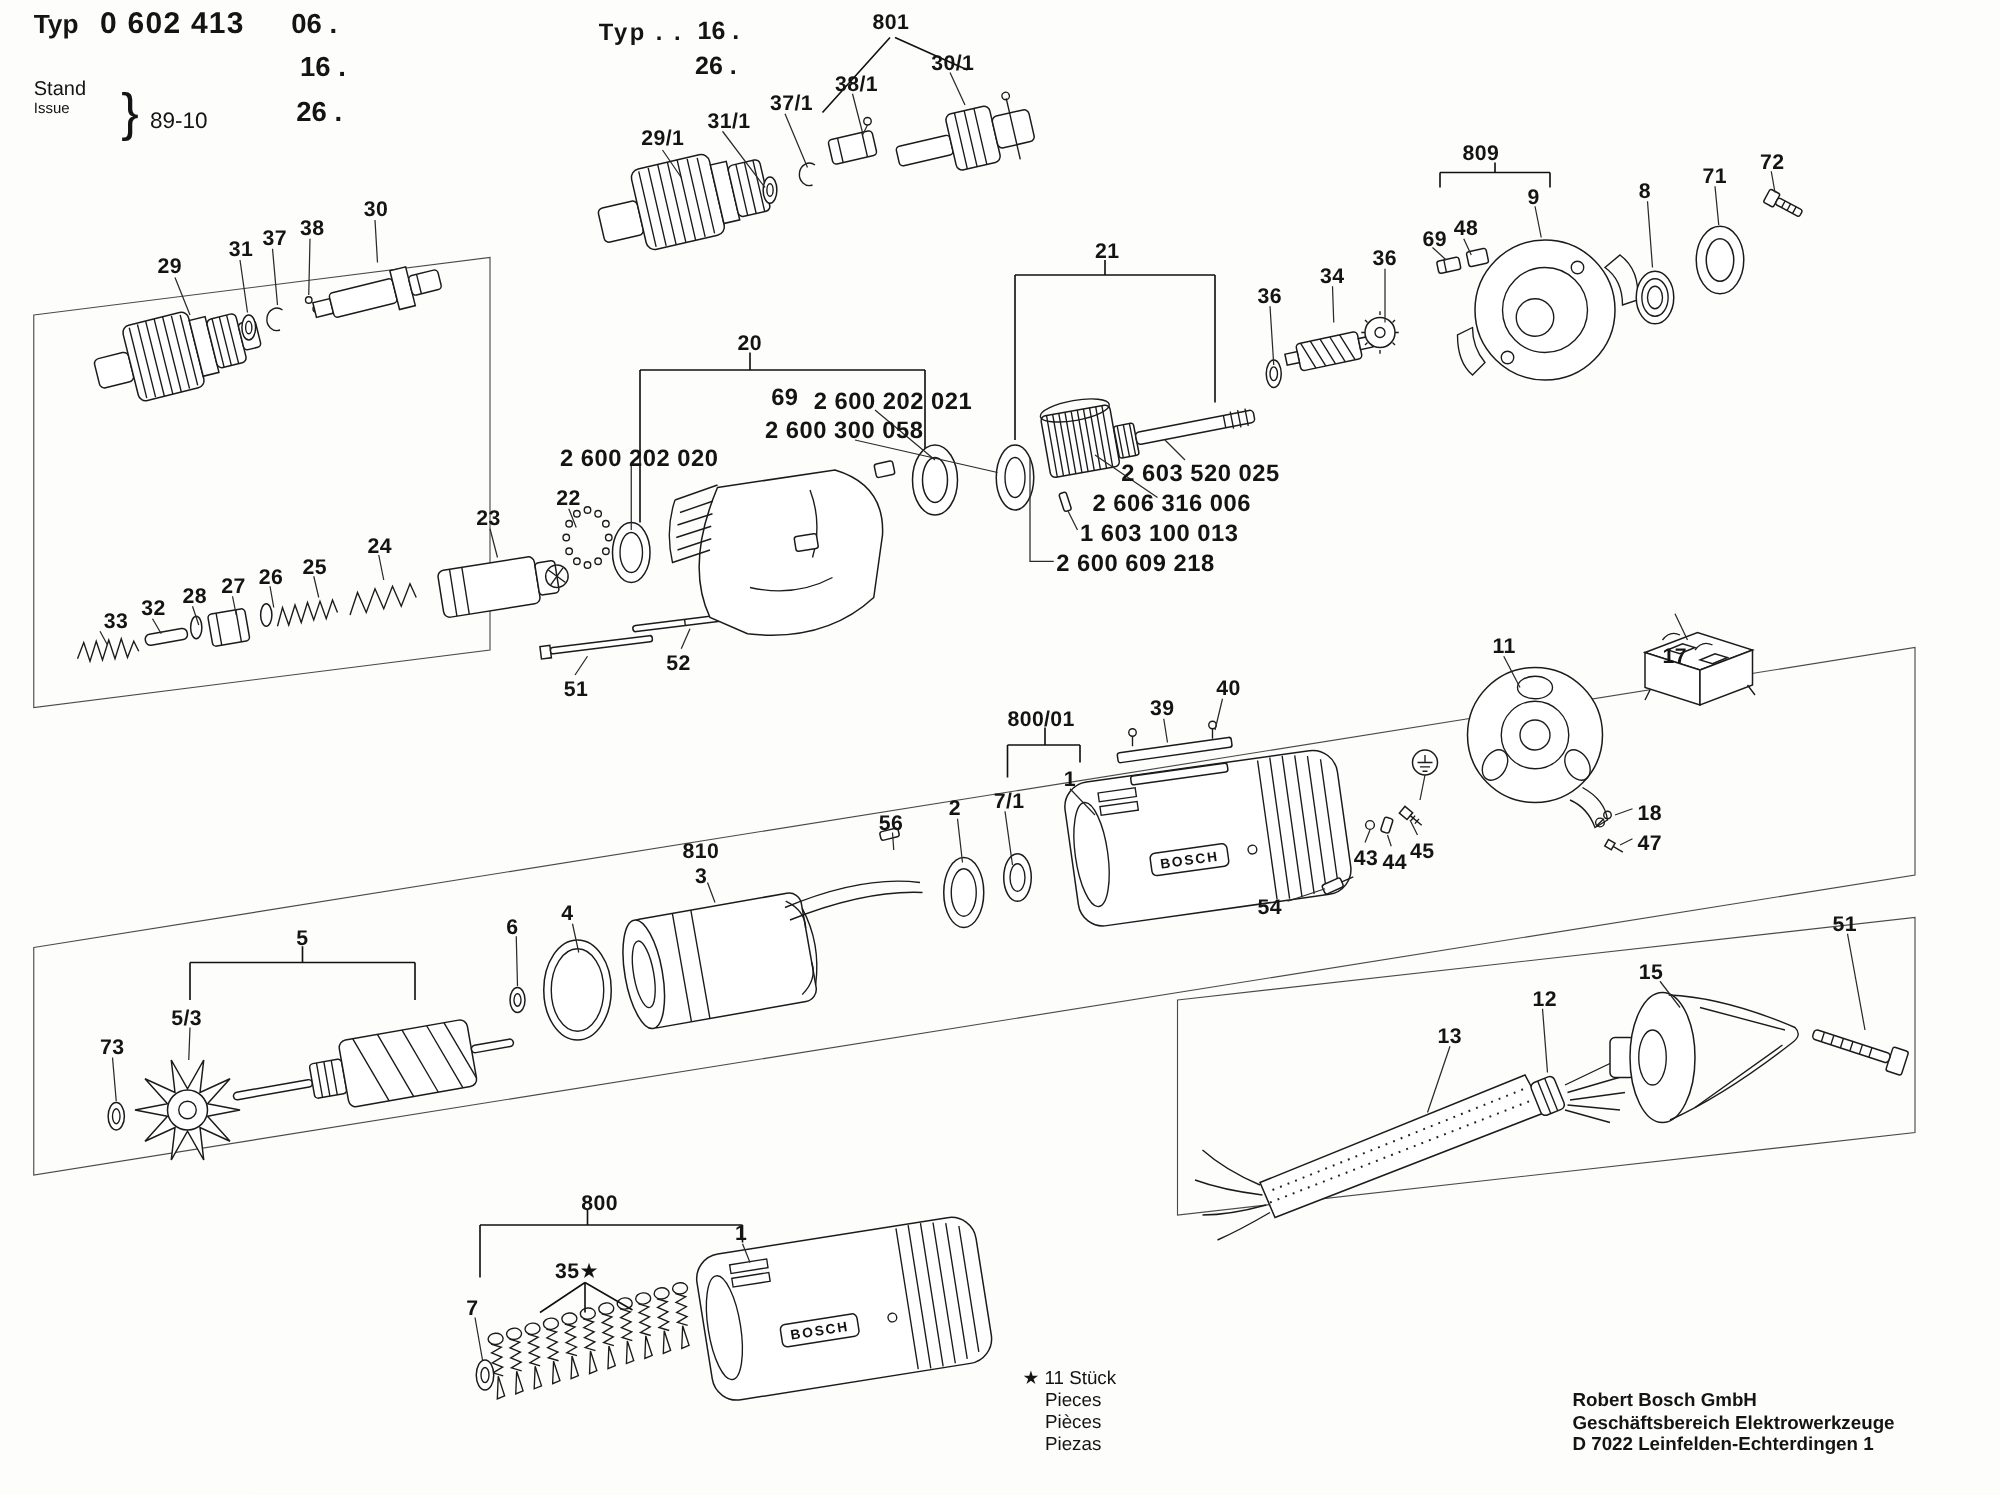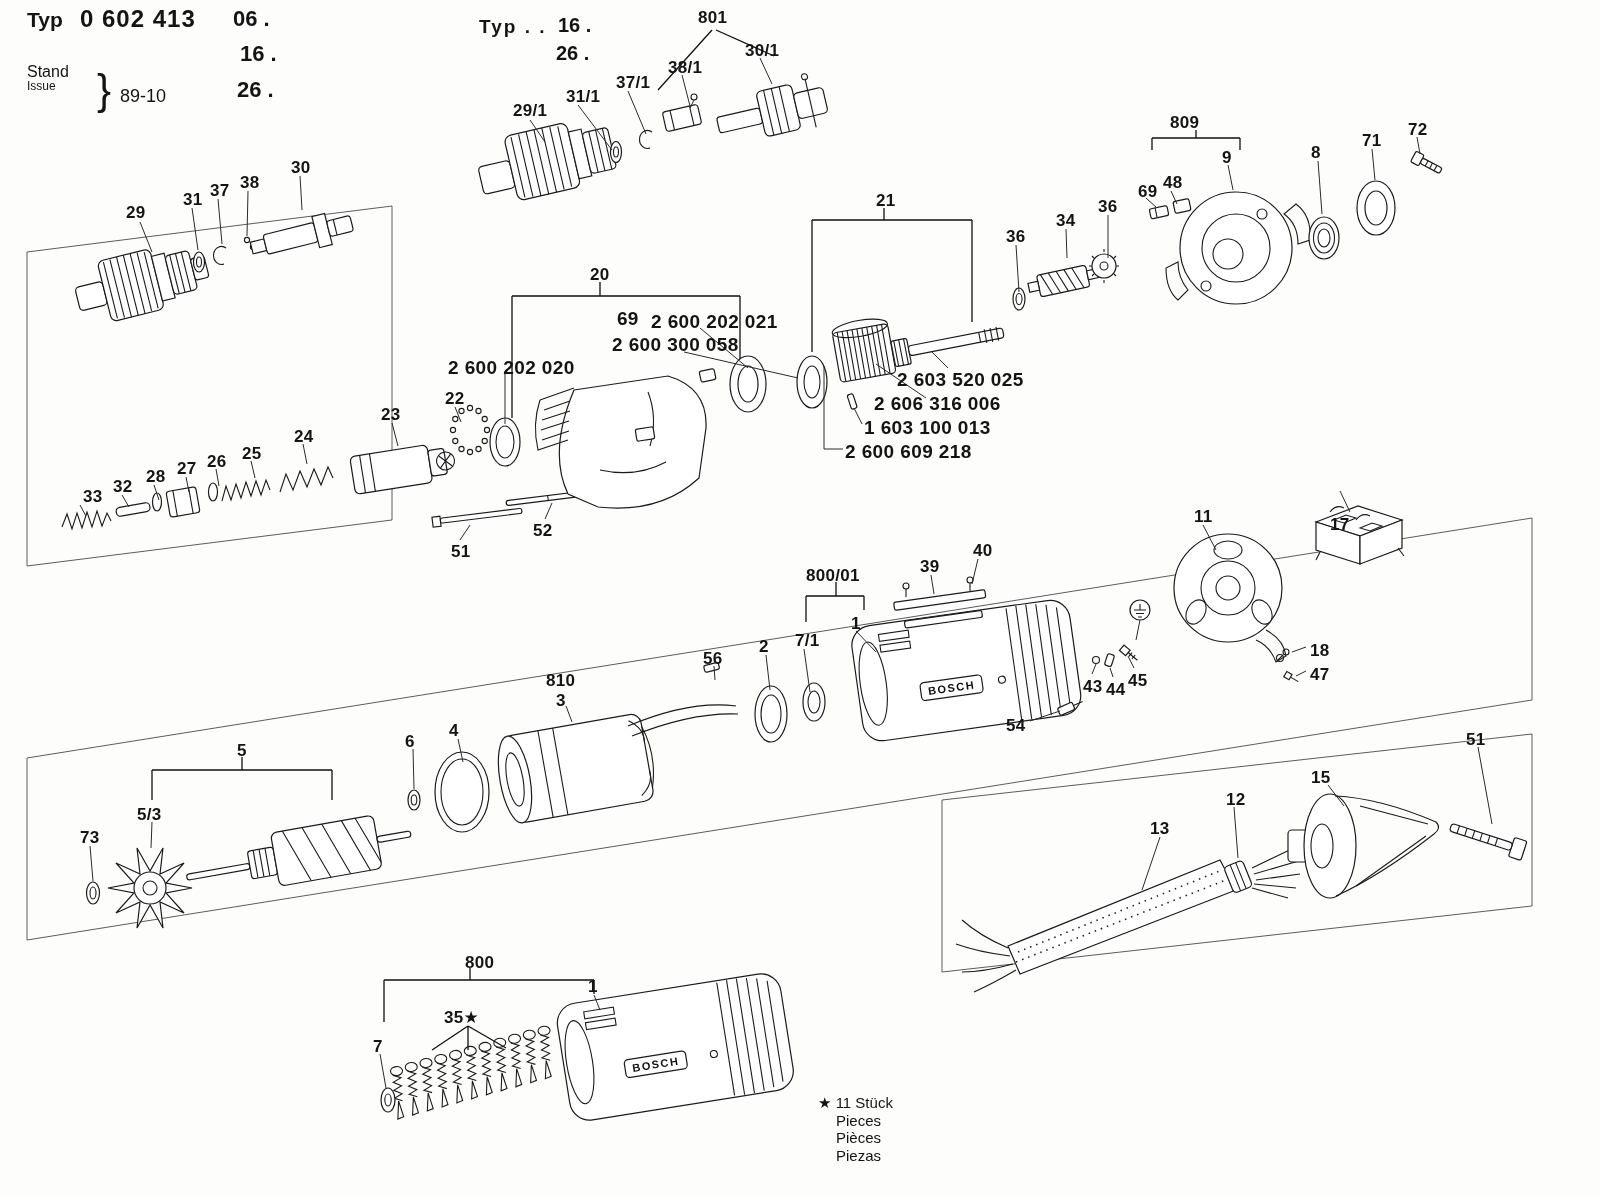--- a/index.html
+++ b/index.html
@@ -491,14 +491,19 @@
 
 <div class="note" style="left:818px;top:1094px">
   <div><span>★</span> <span>11 Stück</span></div>
   <div class="ind">Pieces</div>
   <div class="ind">Pièces</div>
   <div class="ind">Piezas</div>
 </div>
 
 
 
-
+<div class="note bold" style="left:1258px;top:1112px">
+  <div>Robert Bosch GmbH</div>
+  <div>Geschäftsbereich Elektrowerkzeuge</div>
+  <div>D 7022 Leinfelden-Echterdingen 1</div>
 </div>
 
+</div>
+
 </body></html>

